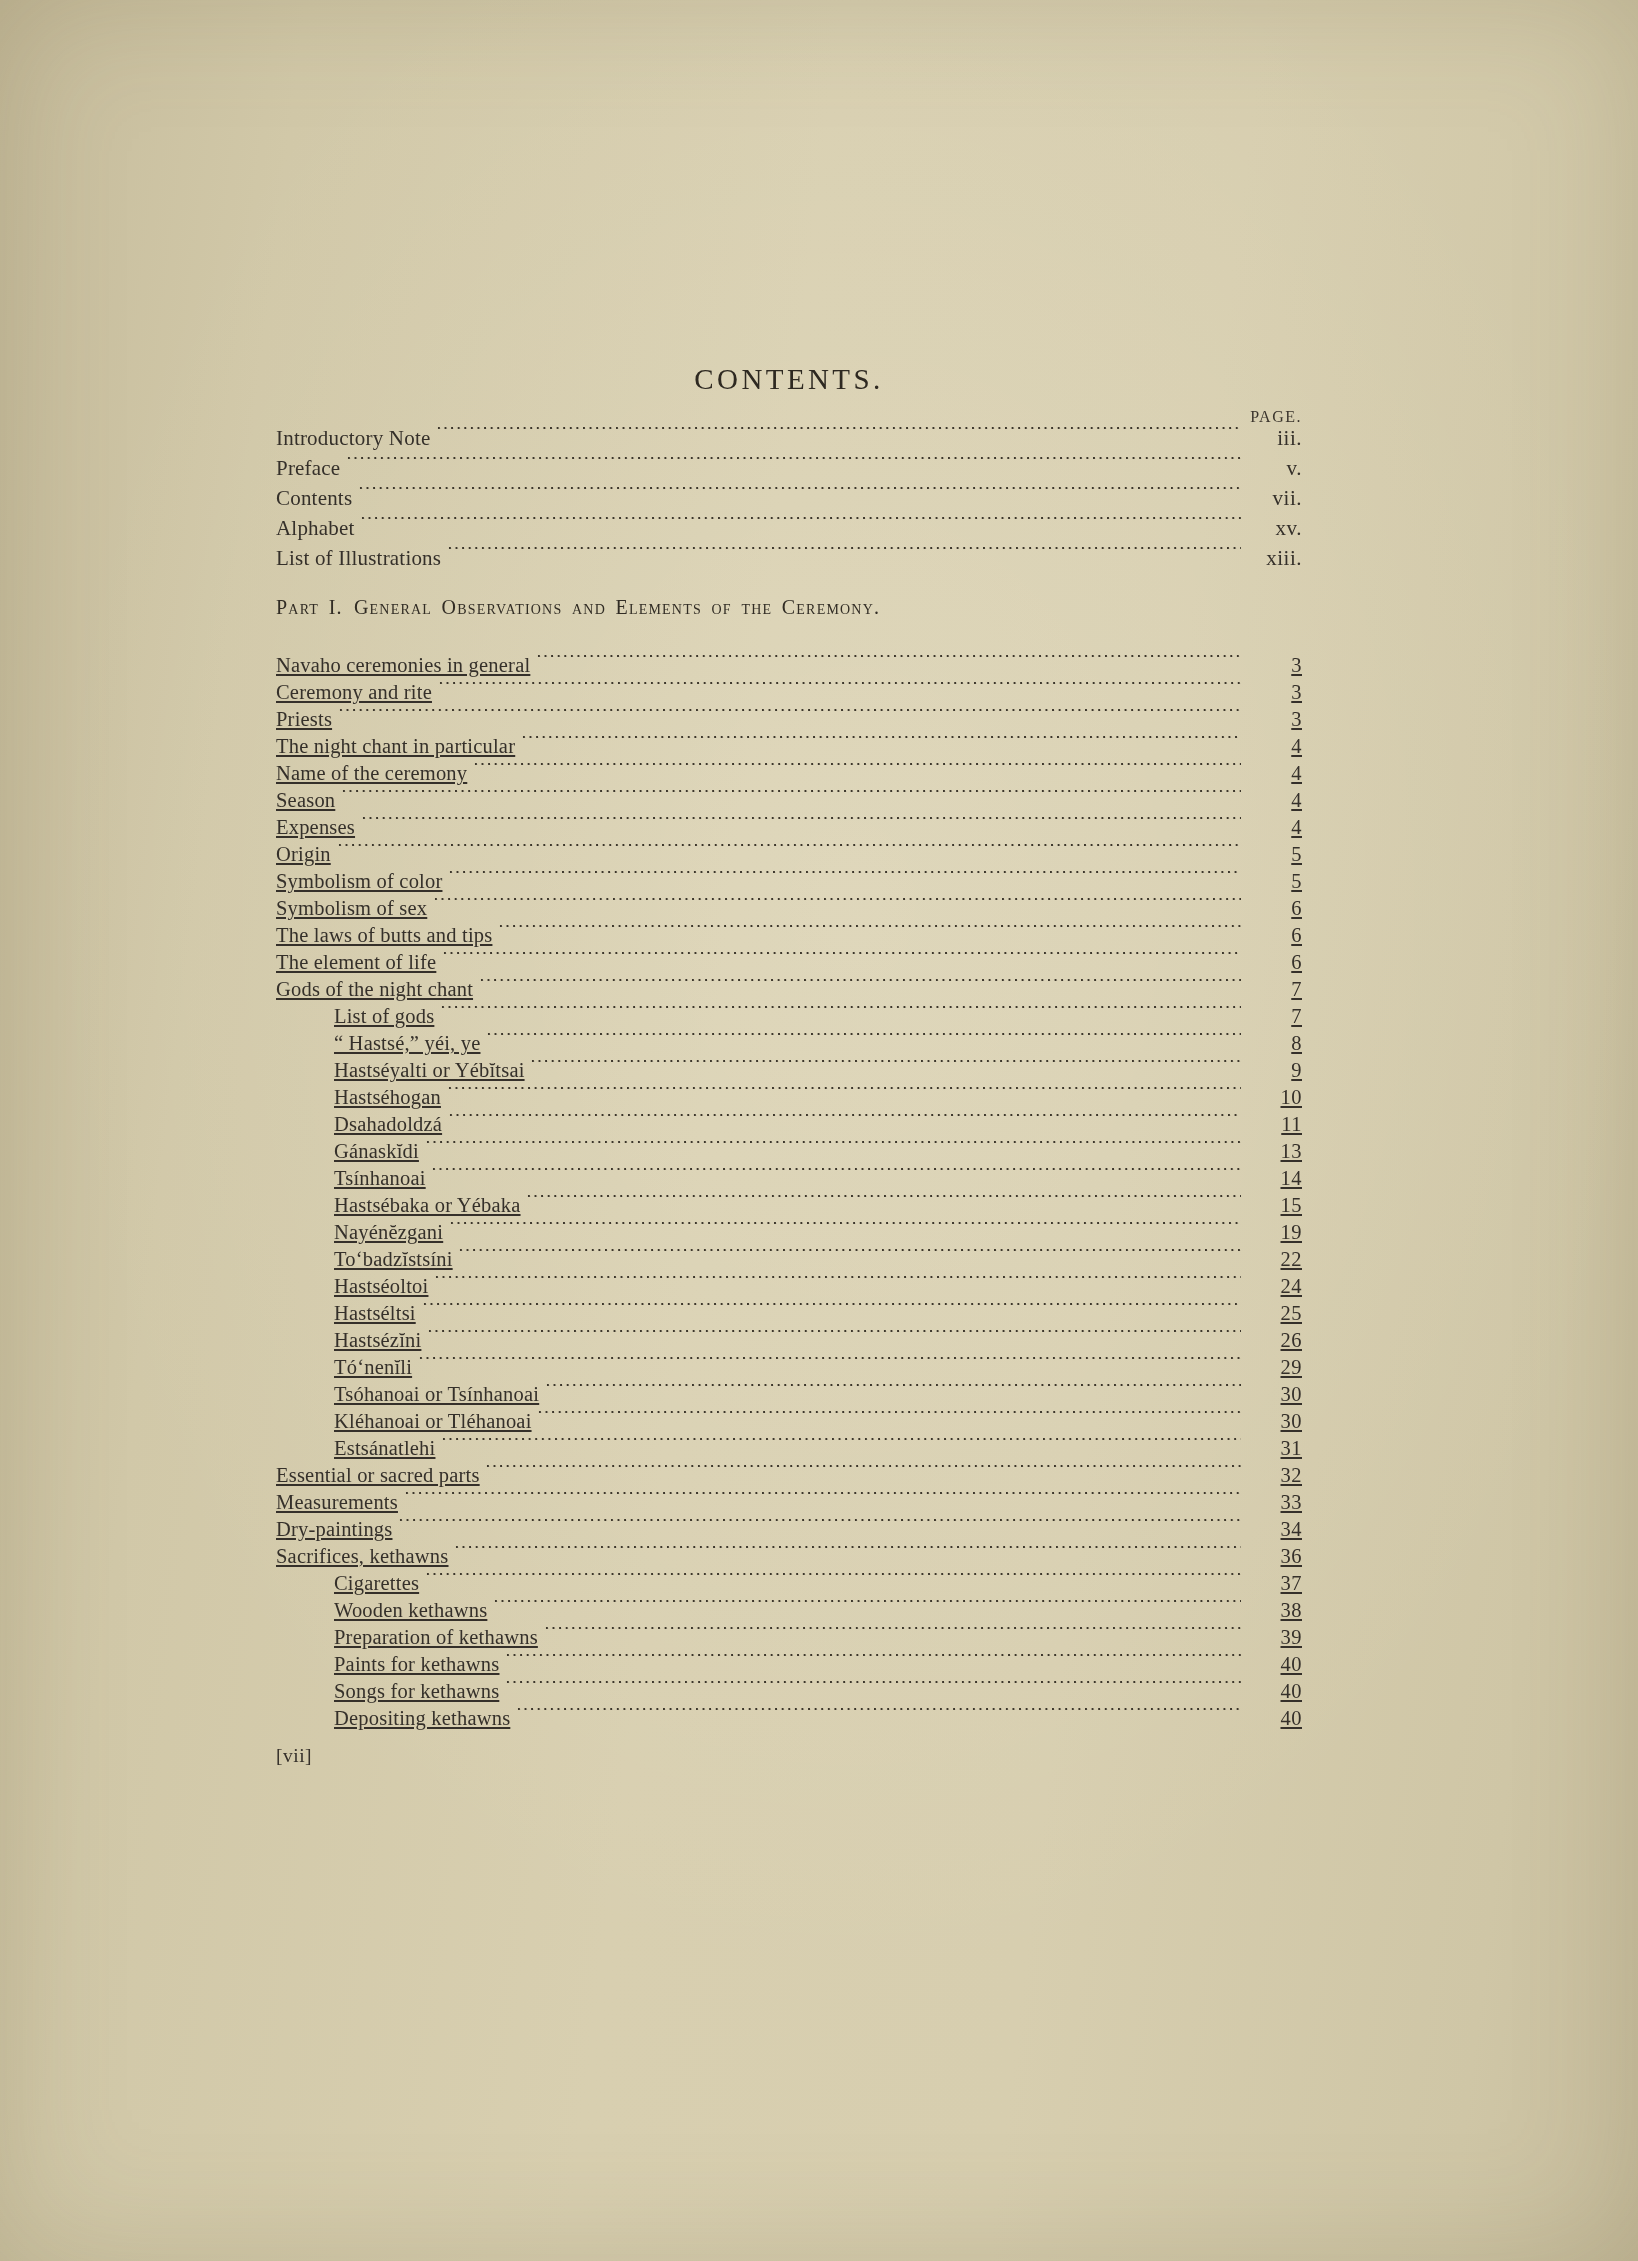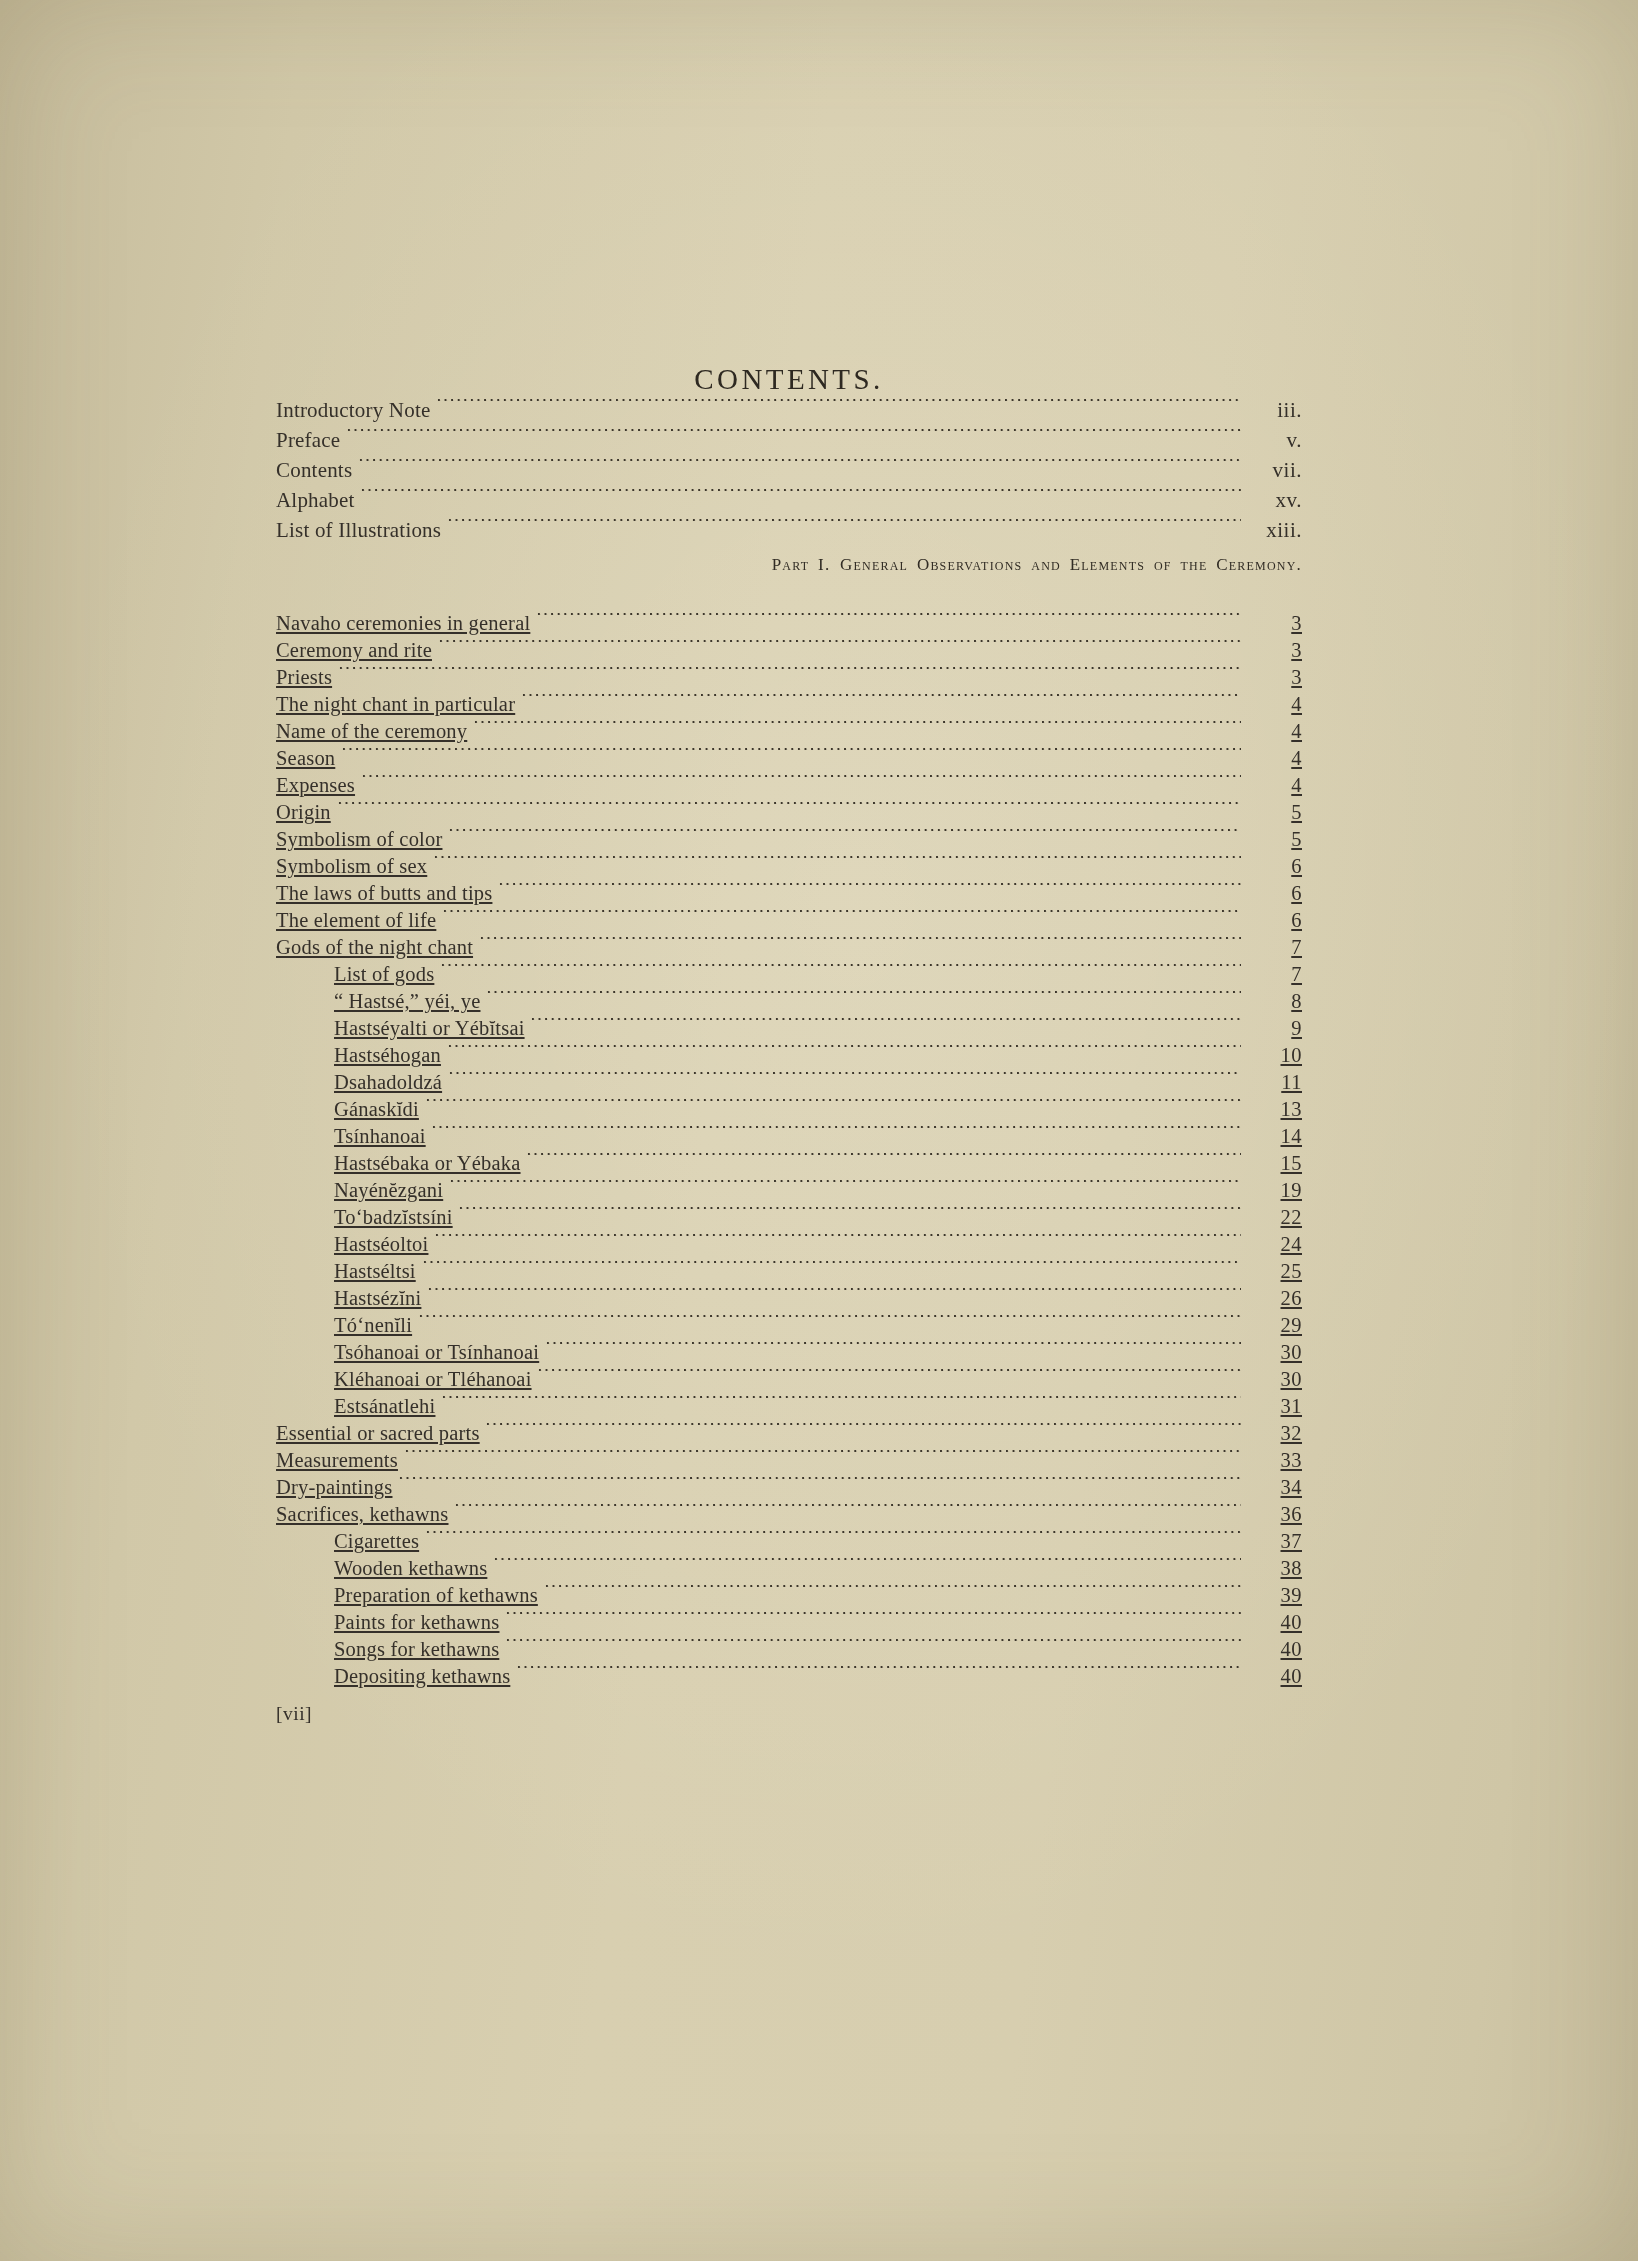--- a/index.html
+++ b/index.html
@@ -57,23 +57,23 @@
     background-size: 6.6px 3.9px;
     background-repeat: repeat-x;
   }
   .row .num {
     flex: 0 0 auto;
     width: 58px;
     text-align: right;
     letter-spacing: 0.5px;
   }
   .part-heading {
-    margin-top: 4px;
-    text-align: right;
-    font-size: 17px;
+    margin-top: 18px;
+    text-align: left;
+    font-size: 20px;
     line-height: 26px;
     font-variant: small-caps;
     letter-spacing: 1.2px;
     word-spacing: 3.4px;
     color: #312c24;
   }
   .fm { margin-top: 0; }
   .toc { margin-top: 34px; text-decoration: underline; }
   .folio {
     margin-top: 9.8px;
@@ -84,20 +84,21 @@
   }
 </style>
 </head>
 <body>
 
 <div class="page">
   <div class="content">
 
     <h1 class="doc-title">CONTENTS.</h1>
 
+    <div class="page-label">PAGE.</div>
 
     <div class="fm">
 
         <div class="row">
           <span class="label">Introductory Note</span>
           <span class="dots"></span>
           <span class="num">iii.</span>
         </div>
 
         <div class="row">

